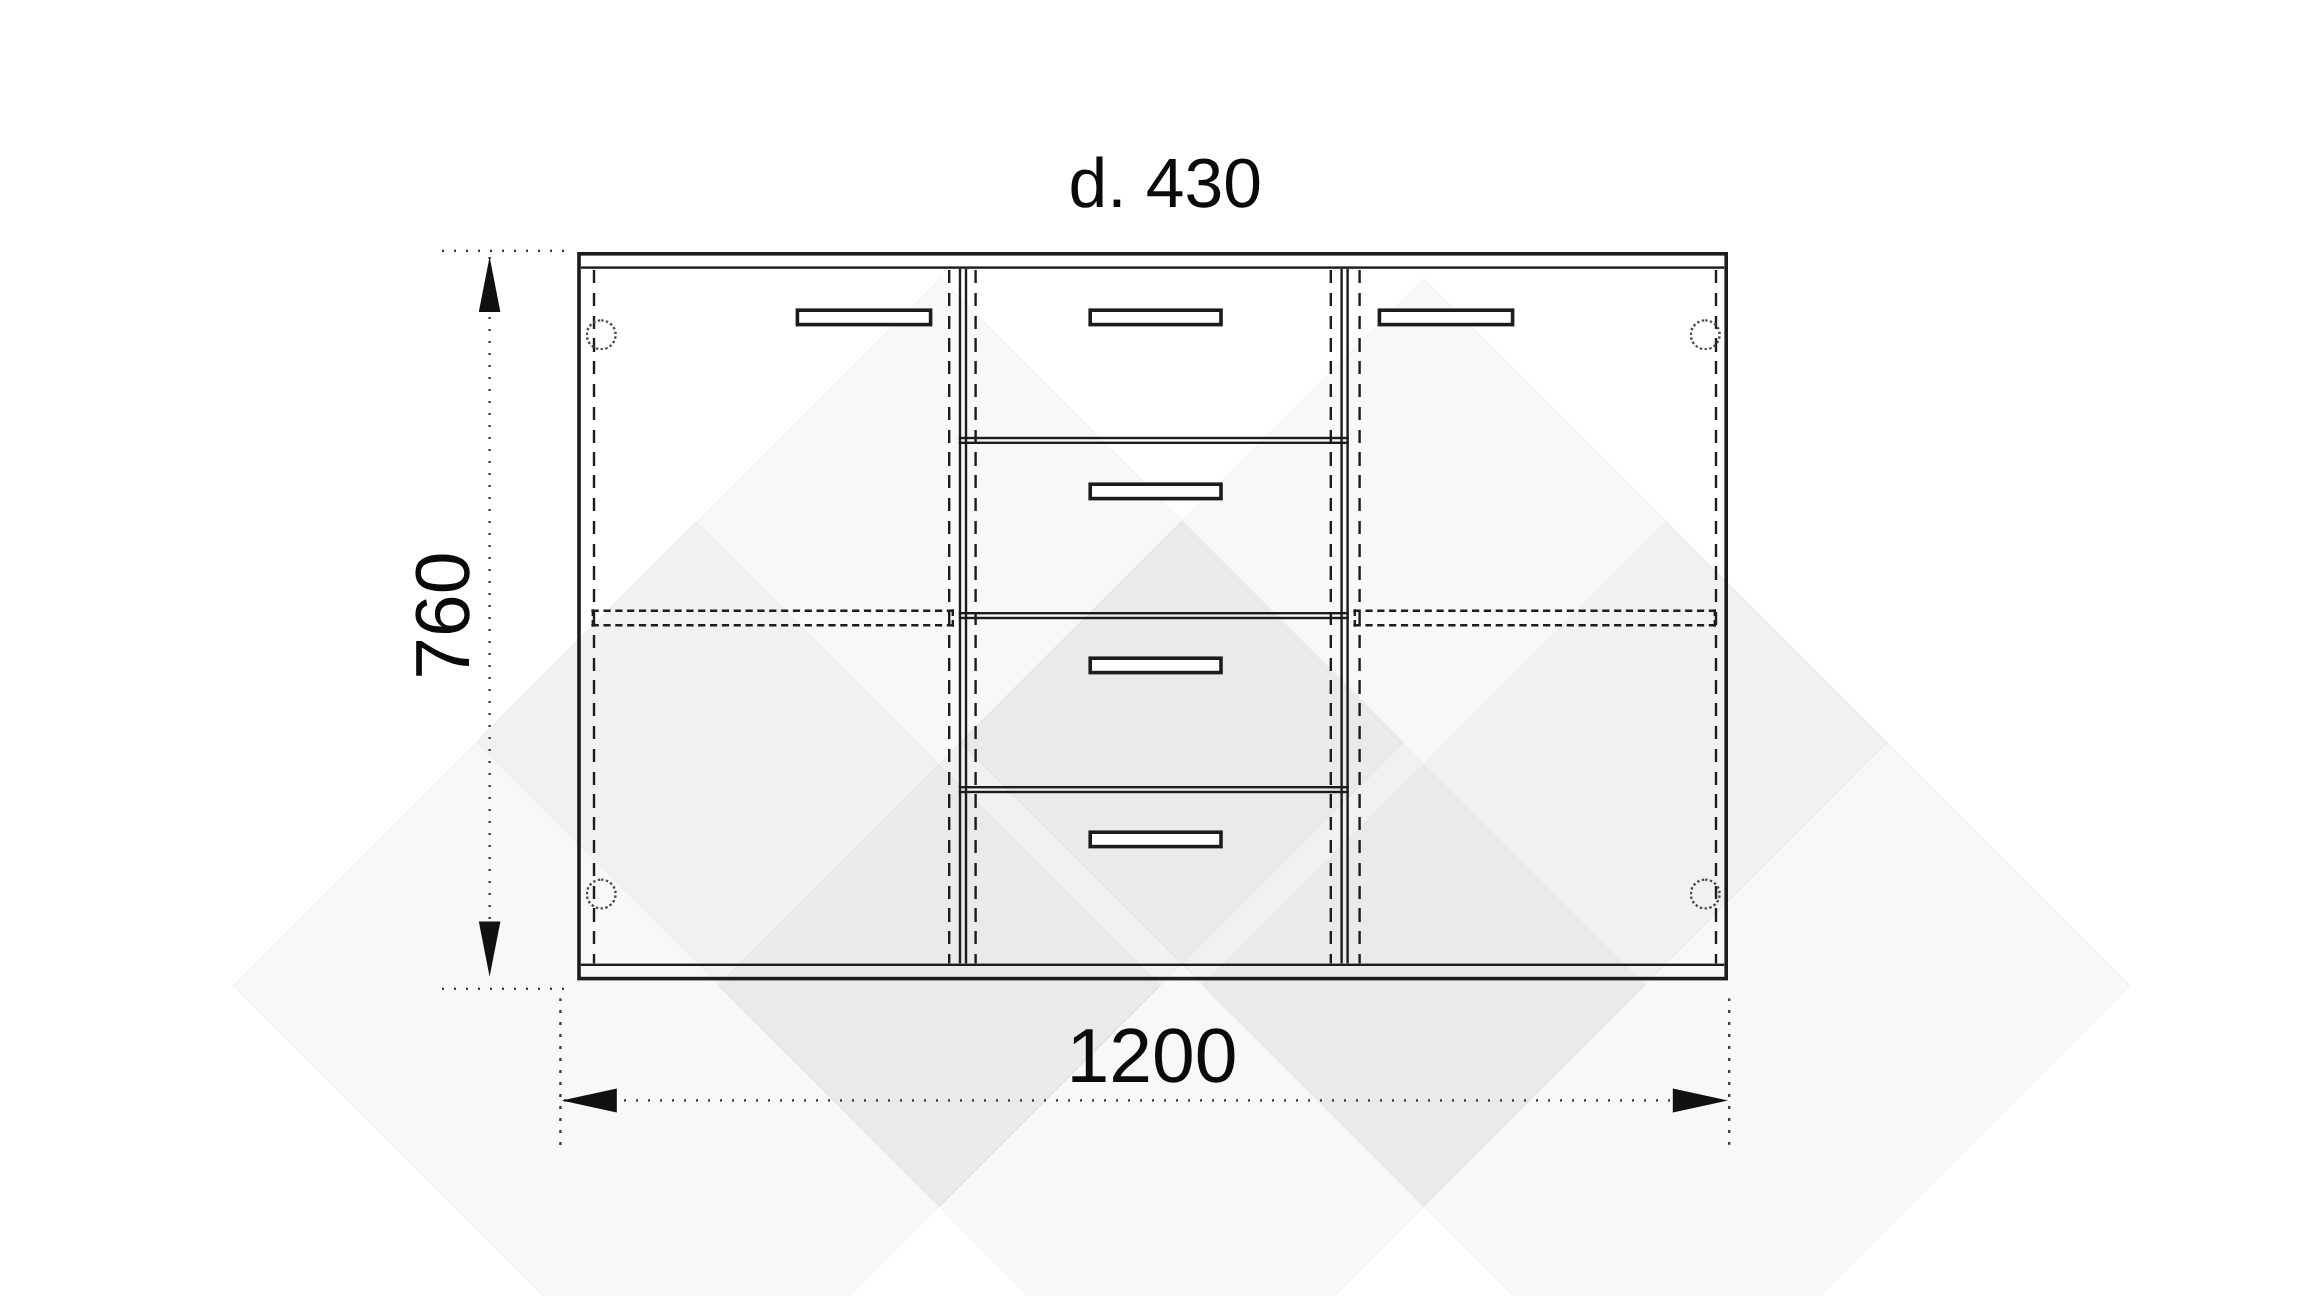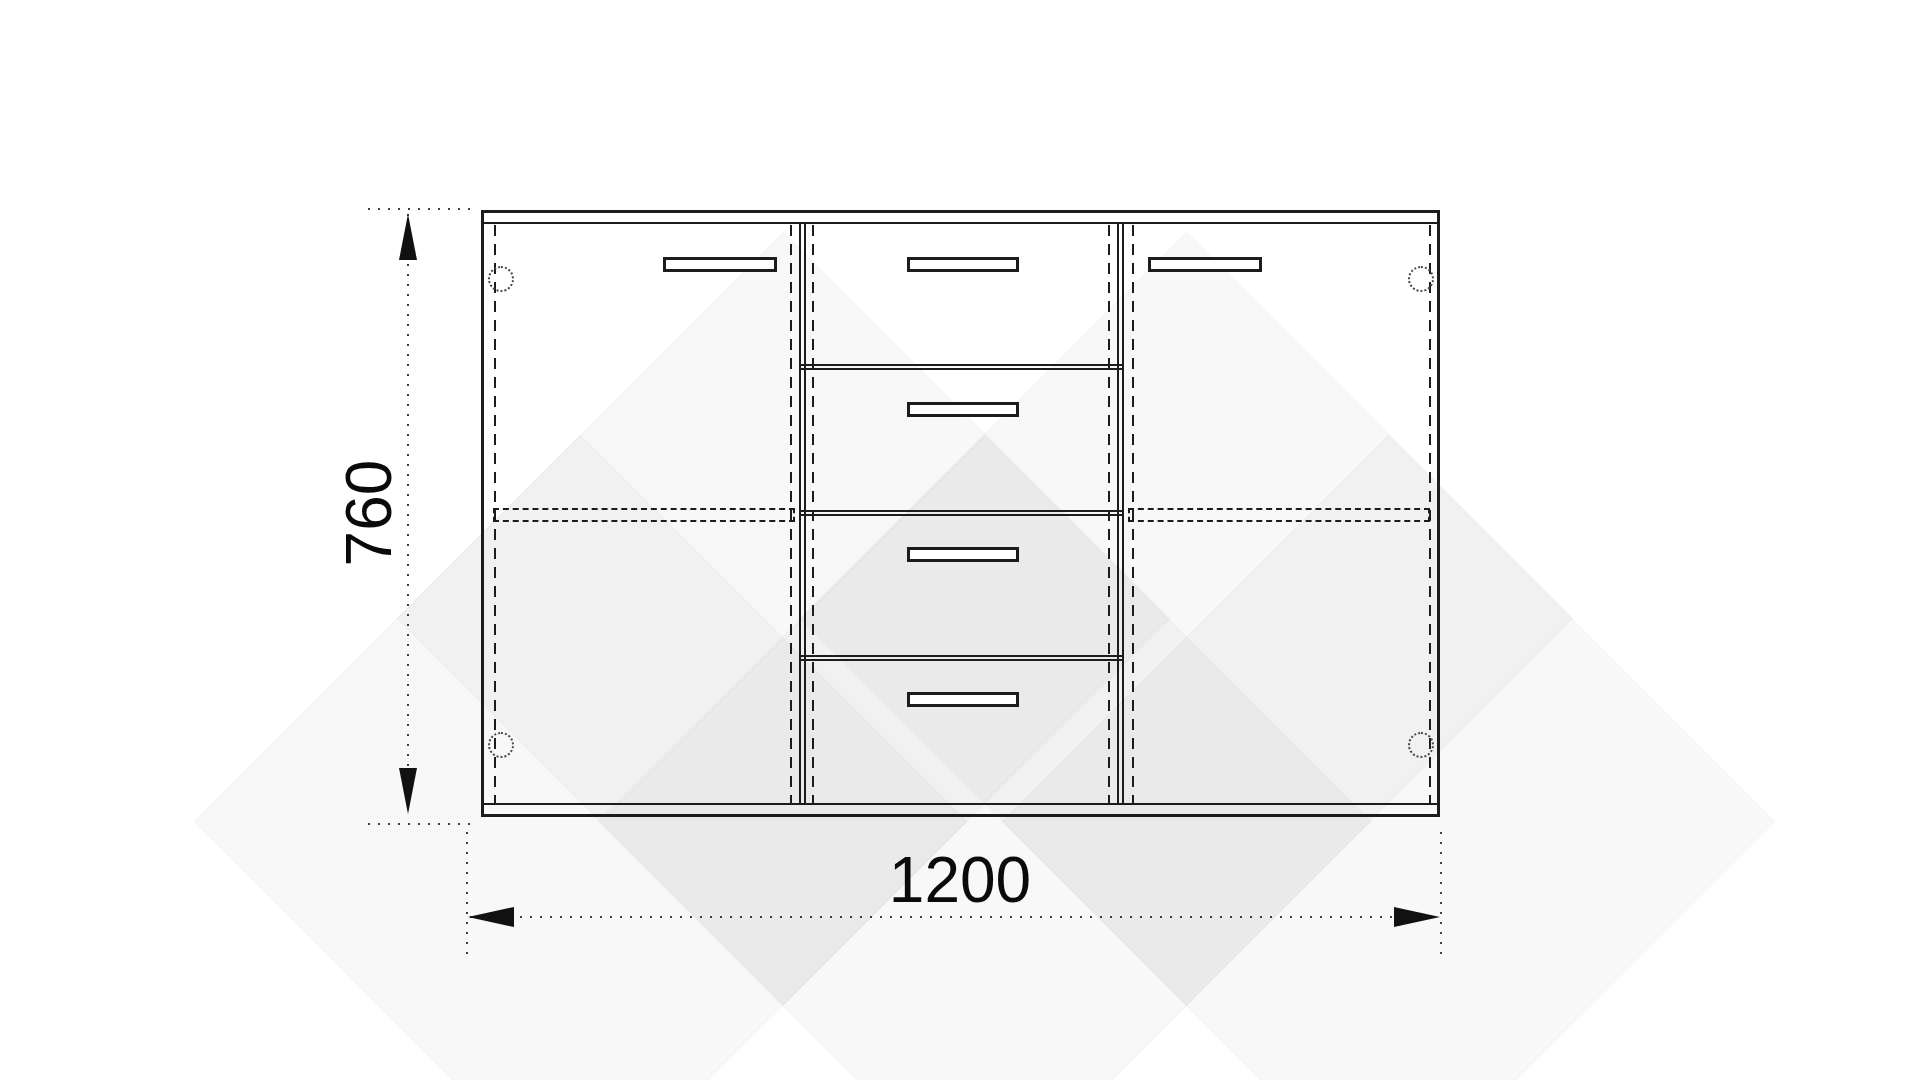--- a/index.html
+++ b/index.html
@@ -41,20 +41,21 @@
 <body>
 
 <div class="canvas">
 
   <div class="diamond" style="left:510px;top:345px;"></div>
   <div class="diamond" style="left:913px;top:345px;"></div>
   <div class="diamond" style="left:307px;top:548px;"></div>
   <div class="diamond" style="left:711px;top:548px;"></div>
   <div class="diamond" style="left:1115px;top:548px;"></div>
 
+  <div class="title-label" style="left:971px;top:153px;">d. 430</div>
 
   <div class="cabinet">
 
     <div class="solid-h" style="left:0;right:0;top:9px;"></div>
     <div class="solid-h" style="left:0;right:0;top:590px;"></div>
 
     <div class="divider" style="left:315px;"></div>
     <div class="divider" style="left:633px;"></div>
 
     <div class="dashed-v" style="left:10px;top:12px;height:578px;"></div>

